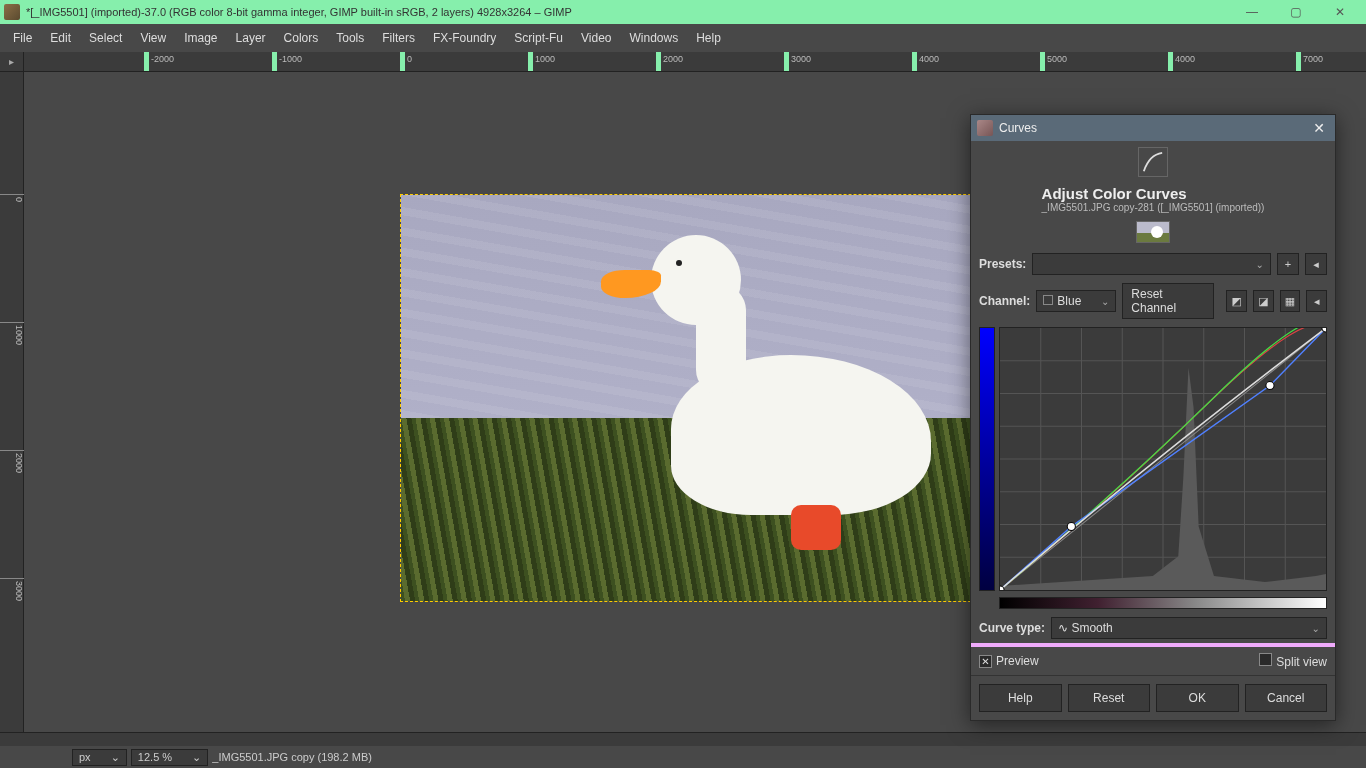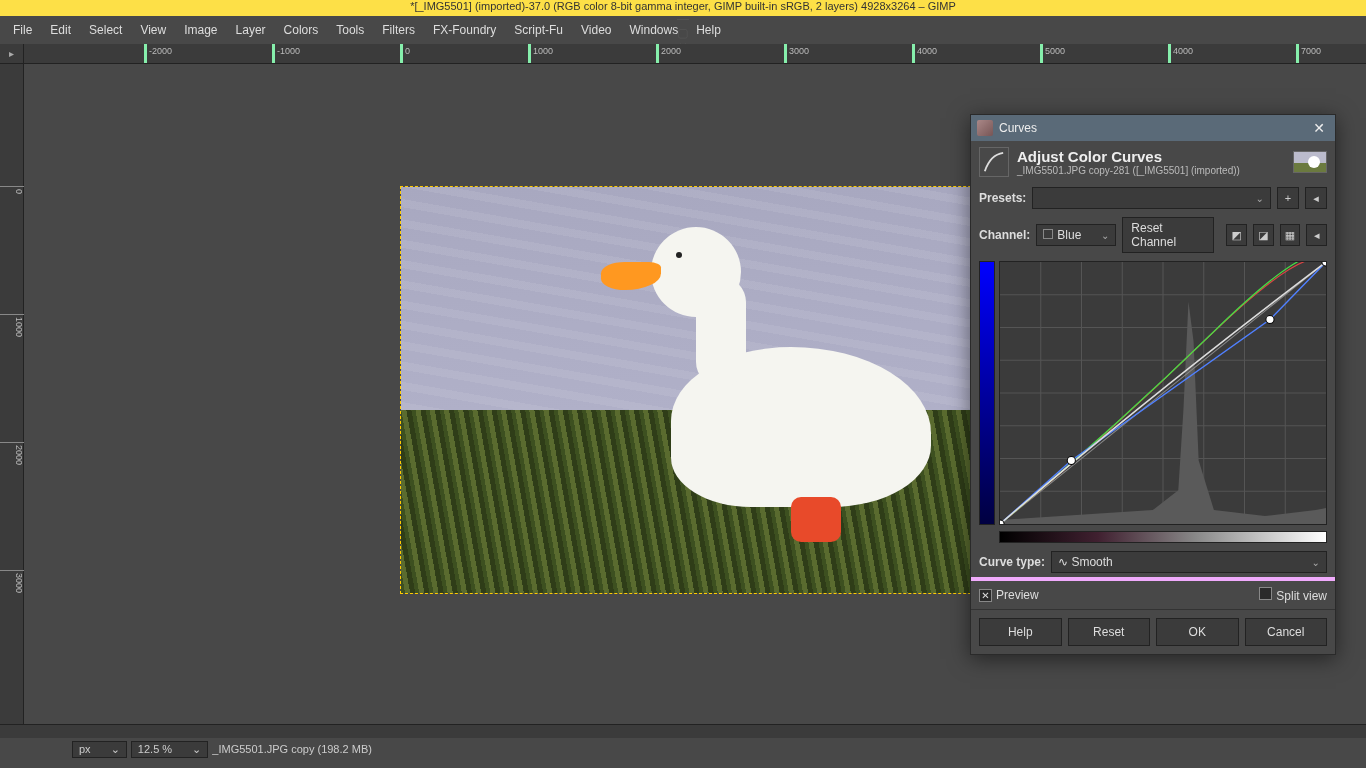--- a/index.html
+++ b/index.html
@@ -1,32 +1,32 @@
 <!DOCTYPE html>
 <html><head>
 <meta charset="utf-8">
 <style>
 * { box-sizing: border-box; margin: 0; padding: 0; font-family: "Segoe UI", Tahoma, sans-serif; }
 body { width: 1366px; height: 768px; background: #484848; overflow: hidden; position: relative; }
 
 
-.titlebar { height: 16px; background: #fde047; display: flex; align-items: center; padding: 0 4px; font-size: 11px; color: #333; flex-direction: column; }
+.titlebar { height: 24px; background: #86efac; display: flex; align-items: center; padding: 0 4px; font-size: 11px; color: #333; }
 .titlebar .app-icon { width: 16px; height: 16px; background: linear-gradient(135deg,#8b6f47,#5a4a2f); margin-right: 6px; border-radius:2px; }
 .titlebar .title-text { flex: 1; }
 .titlebar .win-btn { width: 44px; height: 24px; display: flex; align-items: center; justify-content: center; font-size: 12px; color: #555; cursor: pointer; }
 
 
 .menubar { height: 28px; background: #484848; display: flex; align-items: center; padding: 12px 4px; font-size: 12px; color: #ddd; }
 .menubar .menu-item { padding: 4px 9px; cursor: pointer; }
 
 
 .ruler-row { display: flex; height: 20px; }
 .ruler-corner { width: 24px; height: 20px; background: #3b3b3b; border-right: 1px solid #222; border-bottom: 1px solid #222; display:flex;align-items:center;justify-content:center;color:#aaa;font-size:10px;}
 .ruler-h { flex: 1; height: 20px; background: #3b3b3b; position: relative; overflow: hidden; border-bottom: 1px solid #222; }
-.ruler-h .tick { position: absolute; top: 0; height: 20px; border-left: 3px solid #86efac; font-size: 9px; color: #bbb; padding-left: 2px; padding-top:2px;}
+.ruler-h .tick { position: absolute; top: 0; height: 20px; border-left: 5px solid #86efac; font-size: 9px; color: #bbb; padding-left: 2px; padding-top:2px;}
 .ruler-col { width: 24px; background: #3b3b3b; border-right: 1px solid #222; position: relative; }
 .ruler-col .tick { position: absolute; left: 0; width: 24px; border-top: 1px solid #888; font-size: 9px; color: #bbb; writing-mode: vertical-rl; padding-top:2px;}
 
 
 .workarea { display: flex; height: 660px; }
 .canvas-zone { flex: 1; background: #484848; position: relative; overflow: hidden; }
 .img-frame { position: absolute; left: 376px; top: 122px; width: 616px; height: 408px; border: 1px dashed #ffcc00; }
 .img-content { width: 100%; height: 100%; background: linear-gradient(to bottom, #a8a8c0 0%, #b0b0c8 55%, #6b7a3f 55%, #4a5828 100%); position:relative; overflow:hidden;}
 .duck-body { position:absolute; left:200px; top:40px; width:280px; height:280px; }
 .duck-head { position:absolute; left:50px; top:0; width:90px; height:90px; background:#f5f5f0; border-radius:50%; }
@@ -43,21 +43,21 @@
 .statusbar { height: 22px; background: #484848; display: flex; align-items: center; color: #ccc; font-size: 11px; padding: 0 4px; gap: 4px; }
 .statusbar .dropdown { background: #3b3b3b; border: 1px solid #222; padding: 1px 6px; display:flex; align-items:center; gap:20px;}
 .statusbar .spacer { width: 64px; }
 
 
 .curves-dialog { position: absolute; left: 970px; top: 114px; width: 366px; background: #484848; border: 1px solid #2a2a2a; box-shadow: 0 4px 20px rgba(0,0,0,0.5); }
 .dlg-title { height: 26px; background: #5a6a78; display: flex; align-items: center; padding: 0 6px; font-size: 12px; color: #eee; }
 .dlg-title .dlg-icon { width:16px; height:16px; background:linear-gradient(135deg,#a88,#755); margin-right:6px; border-radius:2px;}
 .dlg-title .dlg-text { flex: 1; }
 .dlg-title .dlg-close { cursor:pointer; width:20px; text-align:center; font-size:14px; }
-.dlg-header { display:flex; align-items:center; padding:6px 8px; gap:8px; }
+.dlg-header { display:flex; align-items:center; padding:6px 8px; gap:8px;flex-direction:column; }
 .dlg-header .curves-icon { width:30px; height:30px; border:1px solid #666; display:flex; align-items:center; justify-content:center; }
 .dlg-header .curves-icon svg { width:22px;height:22px; }
 .dlg-header .hdr-text { flex:1; }
 .dlg-header .hdr-text .h1 { font-size:15px; font-weight:bold; color:#eee; }
 .dlg-header .hdr-text .h2 { font-size:10px; color:#bbb; }
 .dlg-header .thumb { width:34px; height:22px; background:linear-gradient(to bottom,#bbc 0%,#bbc 55%,#6b7a3f 55%,#6b7a3f 100%); border:1px solid #666; position:relative;}
 .dlg-header .thumb::after{content:"";position:absolute;left:14px;top:4px;width:12px;height:12px;background:#fff;border-radius:50%;}
 
 .dlg-row { display:flex; align-items:center; padding:4px 8px; gap:6px; font-size:12px; color:#ddd; }
 .dlg-row label { font-weight:bold; }

